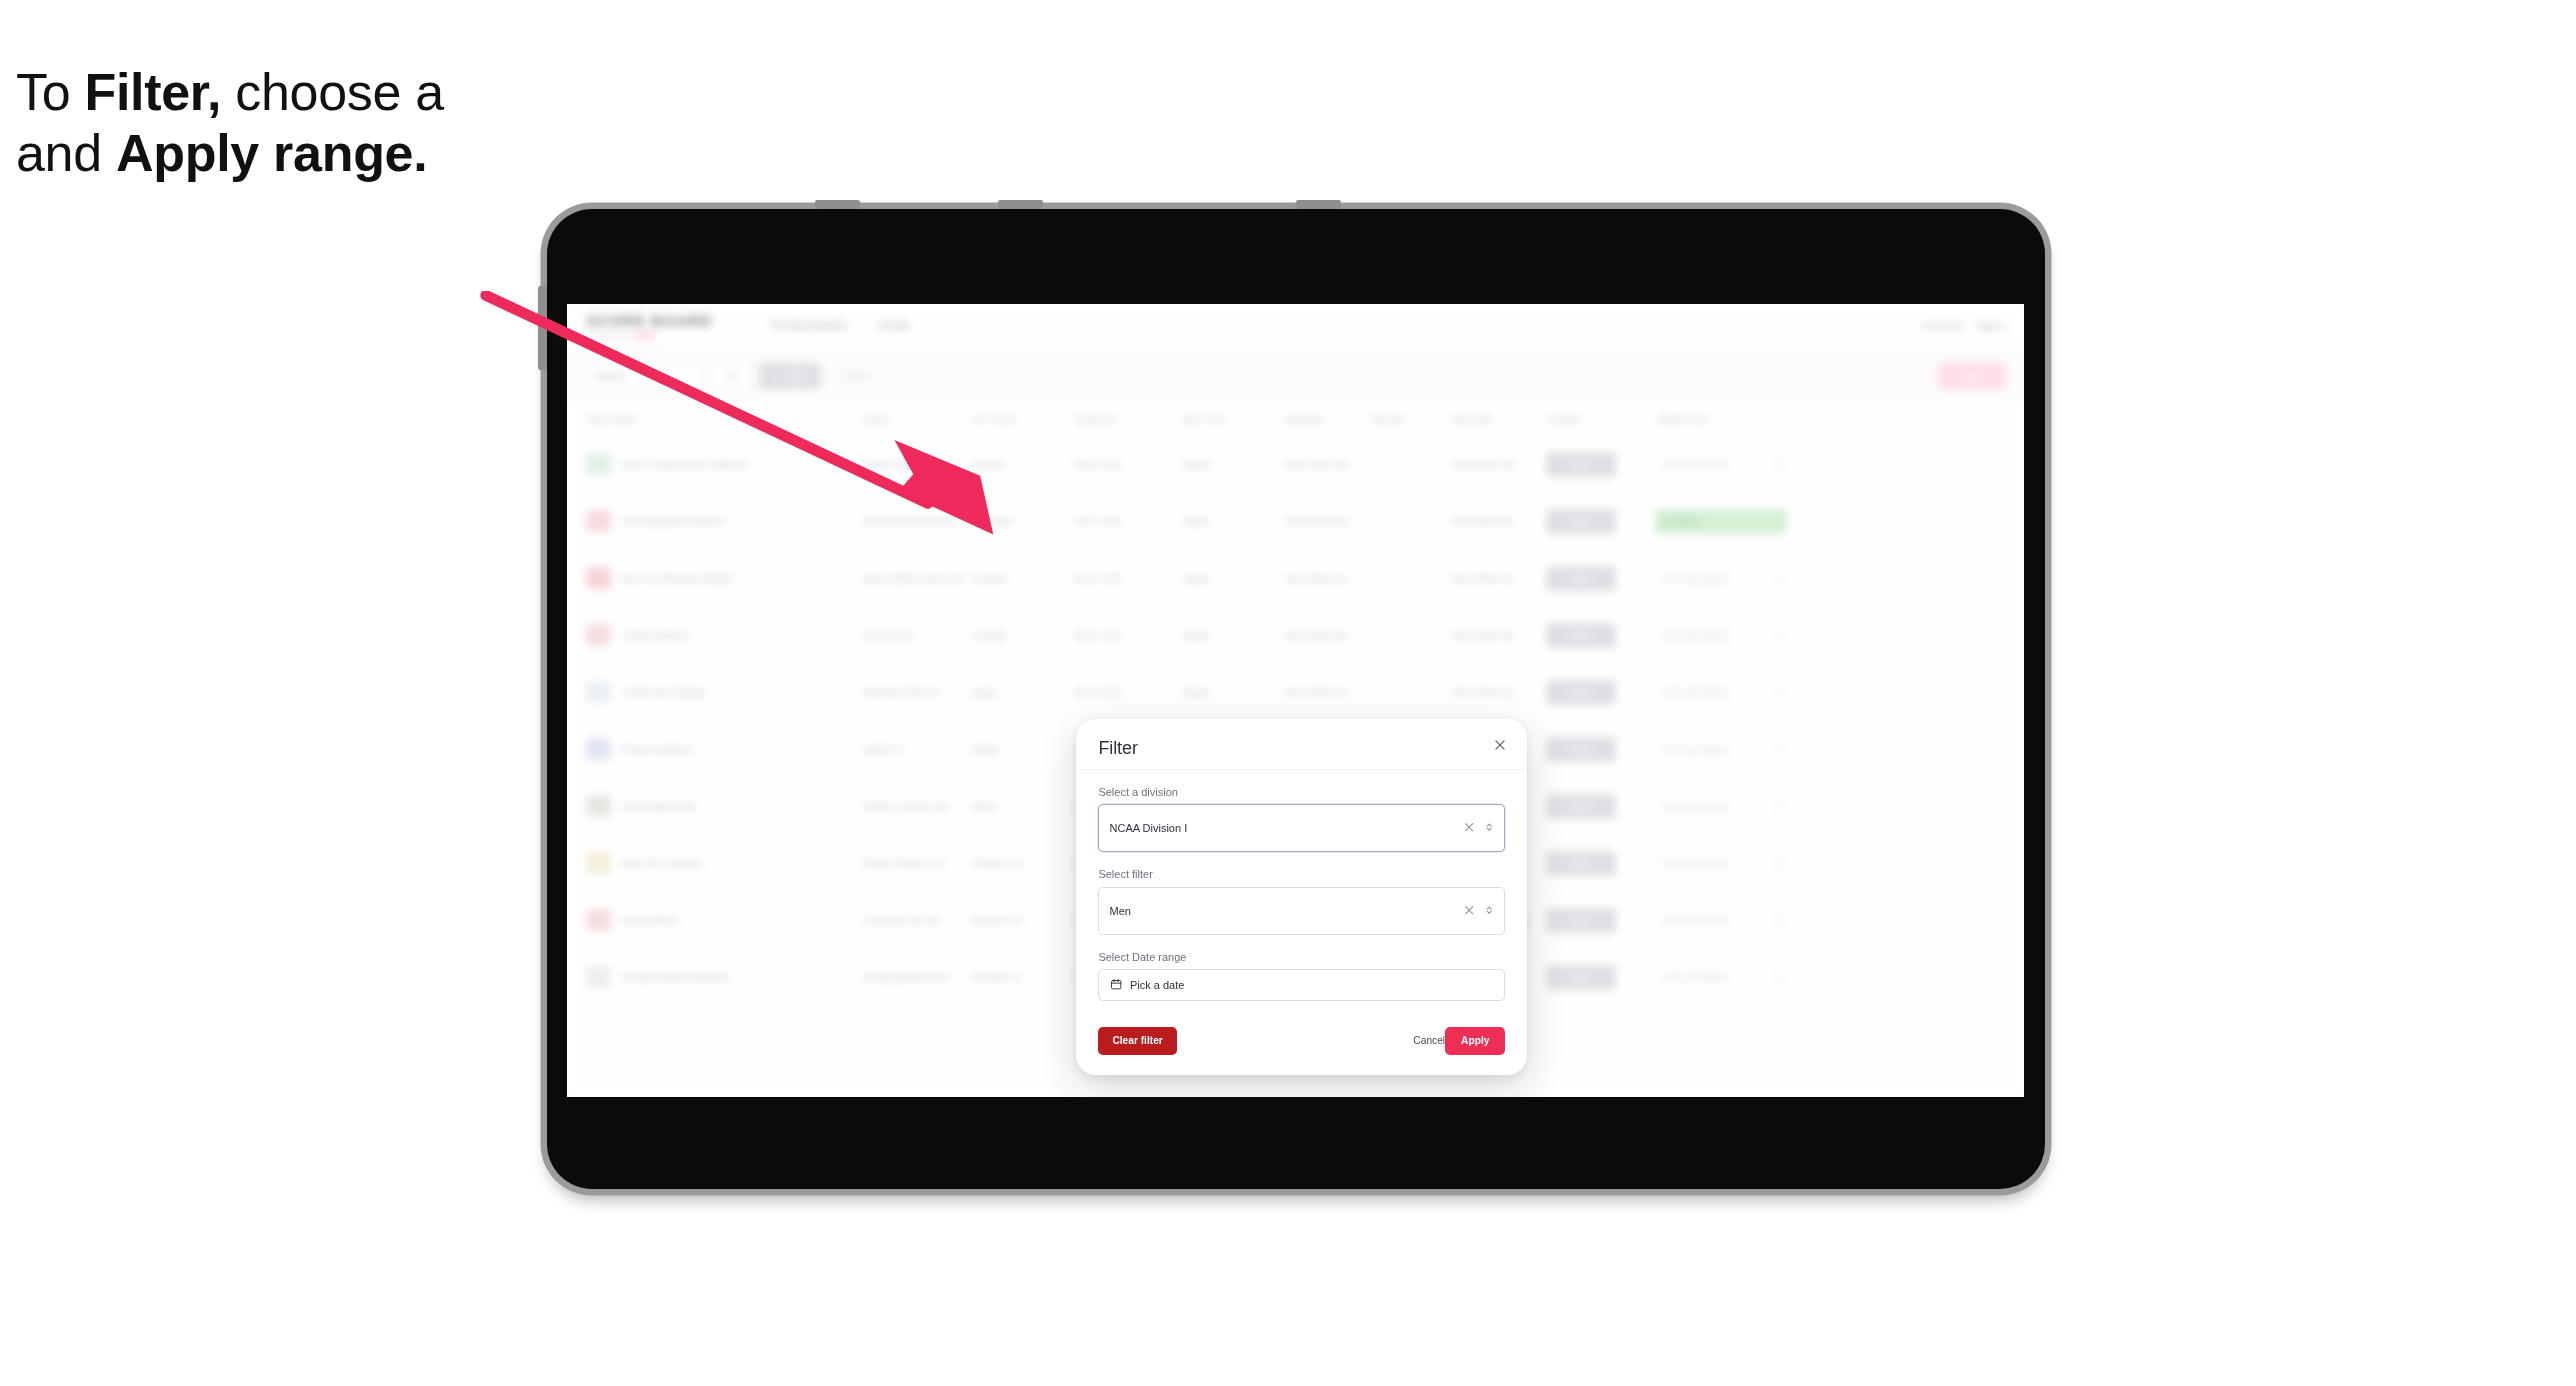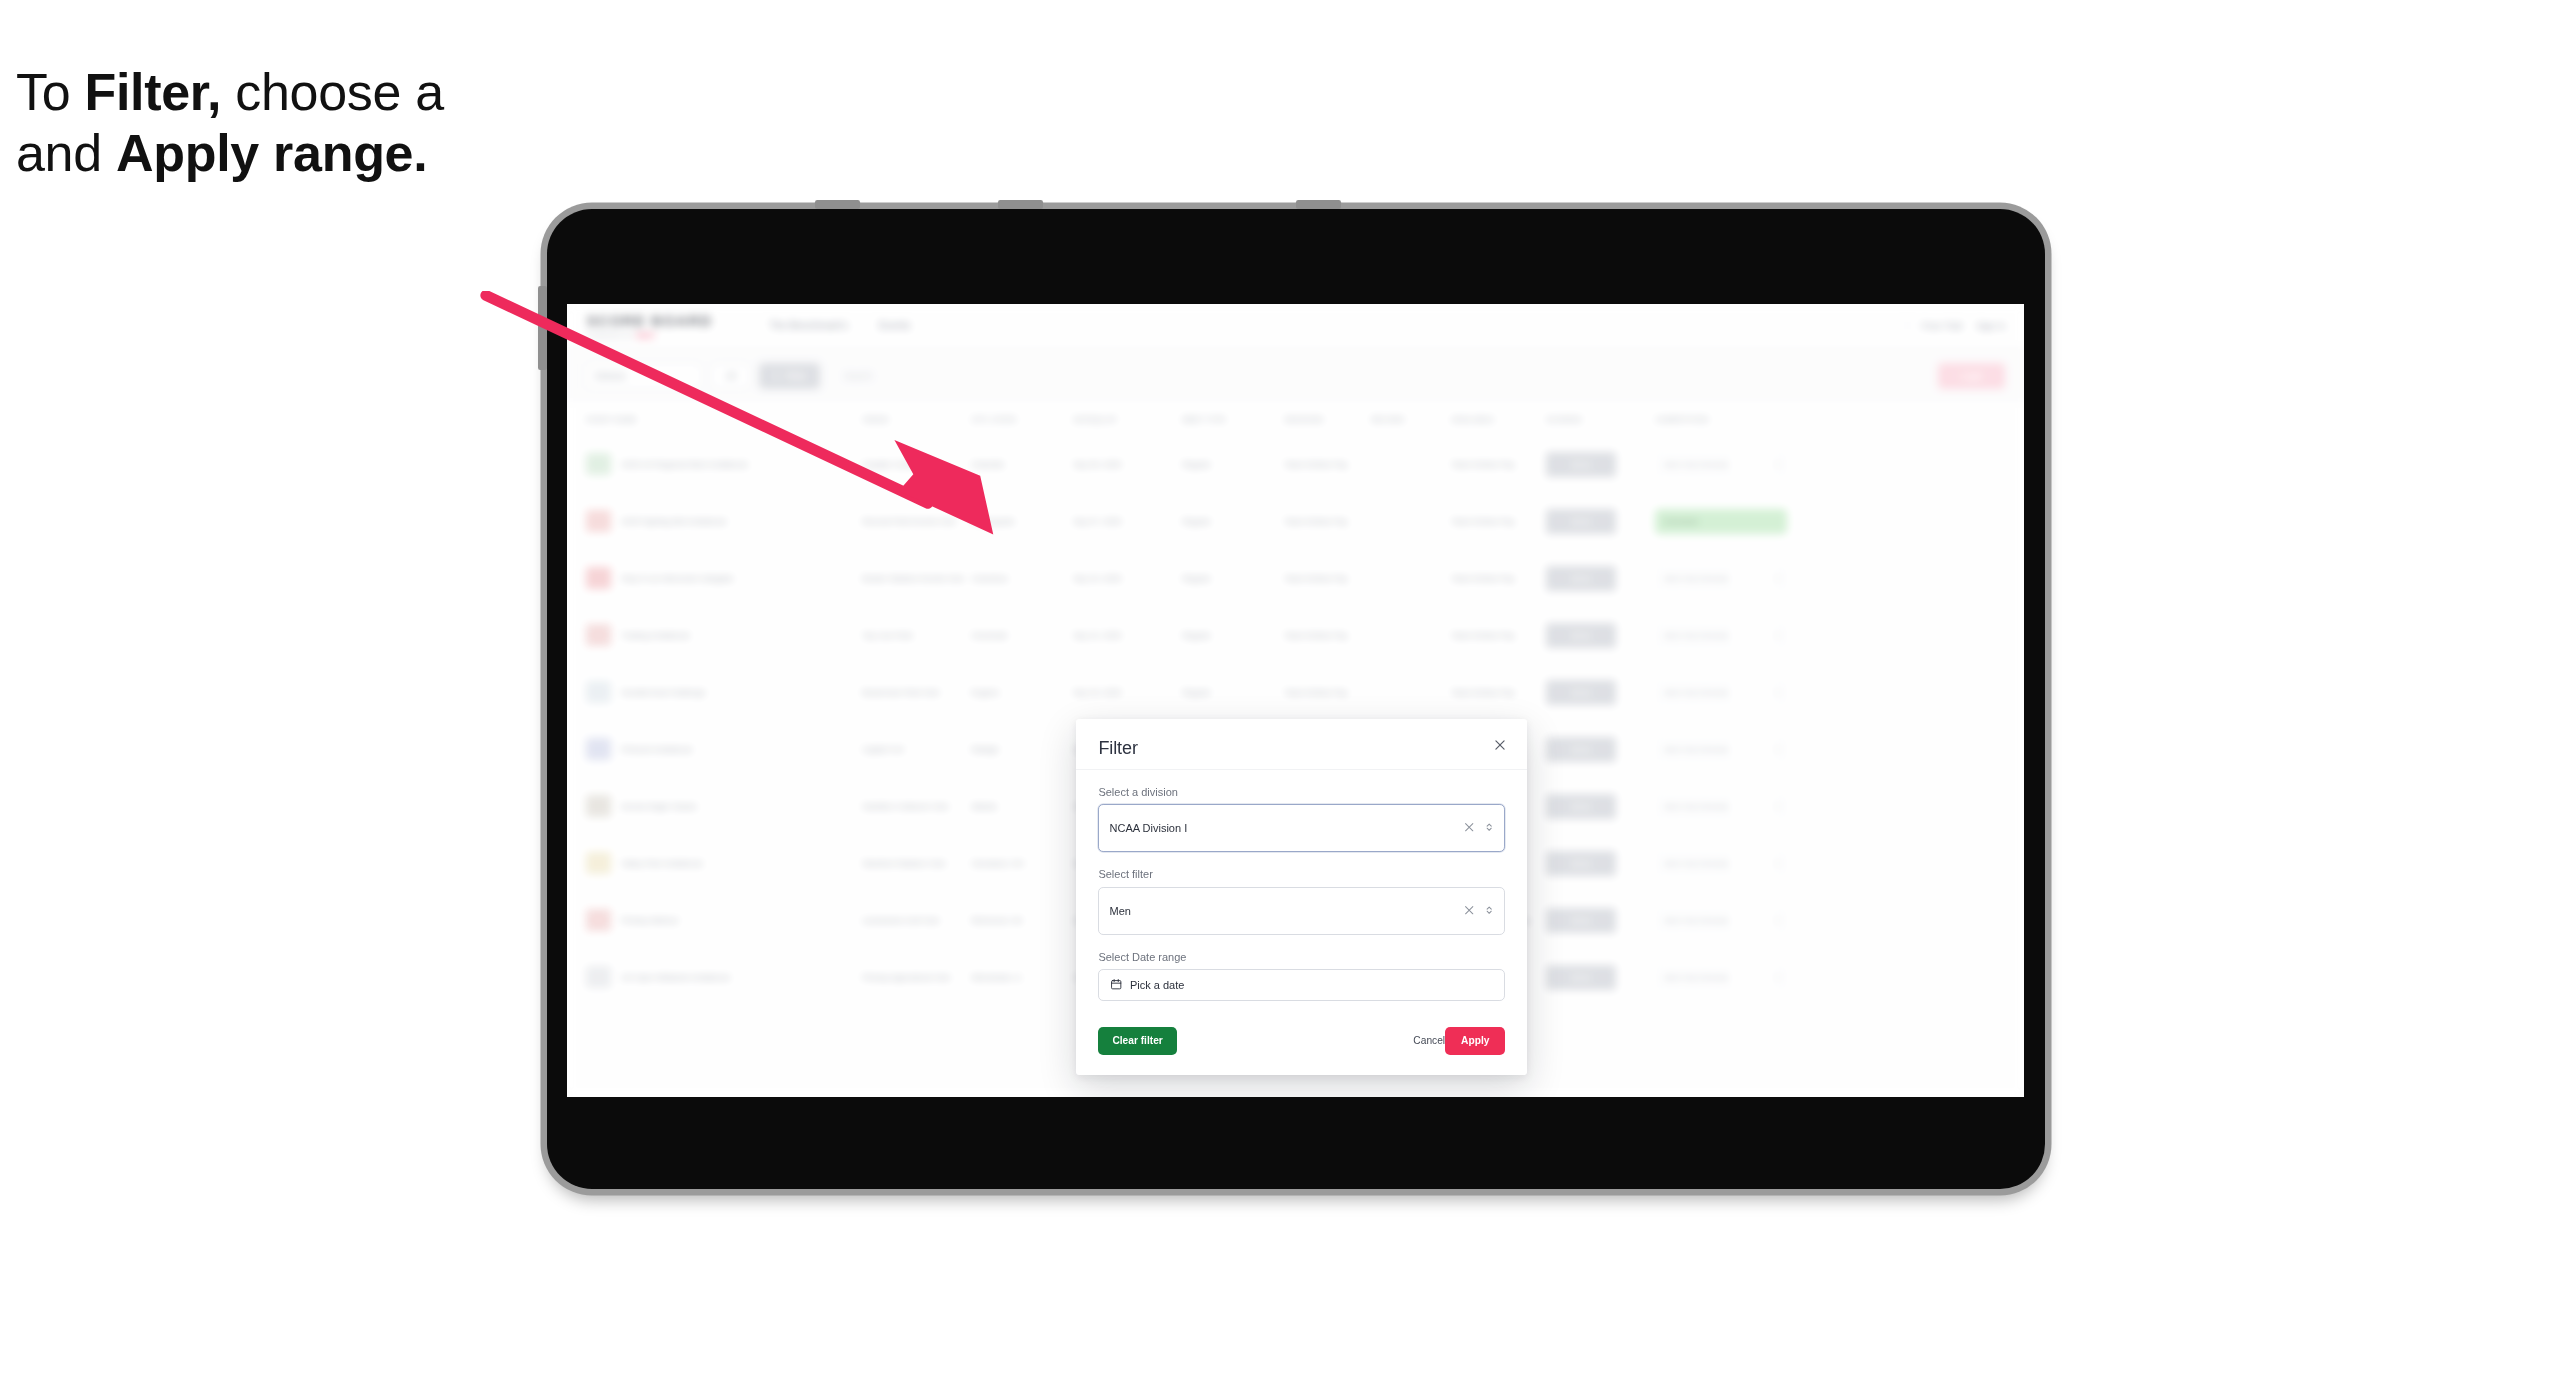--- a/index.html
+++ b/index.html
@@ -178,21 +178,21 @@
   #modal-backdrop {
     position: absolute; inset: 0; background: rgba(255,255,255,0.34);
   }
   #modal {
     position: absolute;
     left: 509px;
     top: 415px;
     width: 451px;
     height: 356px;
     background: #ffffff;
-    border-radius: 3px;
+    border-radius: 20px;
     box-shadow: 0 13px 38px rgba(20,25,38,0.16), 0 2.2px 8.7px rgba(20,25,38,0.08);
     padding: 19px 22px 0 22px;
   }
   #modal-title {
     font-size: 18px; font-weight: 500; color: #2d3240; letter-spacing: -0.1px;
     margin-bottom: 2.9px;
   }
   #modal-close {
     position: absolute; right: 16px; top: 14.5px;
     width: 22px; height: 22px; display:flex; align-items:center; justify-content:center;
@@ -218,21 +218,21 @@
     display:flex; align-items:center; gap: 8px; padding: 0 10.2px;
     font-size: 11px; color: #2c313c;
   }
   .fld-date svg { width: 12.4px; height: 12.4px; color:#2c313c; }
 
   #modal-actions {
     position: absolute; left: 22px; right: 22px; bottom: 20.4px;
     display: flex; align-items: center;
   }
   #btn-clear {
-    height: 28px; padding: 0 14px; background:#15803d; color:#fff; border:none;
+    height: 28px; padding: 0 14px; background:#b91c1c; color:#fff; border:none;
     border-radius: 5.1px; font-size: 10.2px; font-weight: 600; cursor:pointer;
     font-family: "Liberation Sans", sans-serif;
   }
   #actions-right { margin-left:auto; display:flex; align-items:center; gap: 0; }
   #btn-cancel {
     background: none; border: none; font-size: 10.2px; color:#464b57; cursor:pointer;
     font-family: "Liberation Sans", sans-serif;
   }
   #btn-apply {
     height: 28px; padding: 0 16px; background:#ef2e56; color:#fff; border:none;

